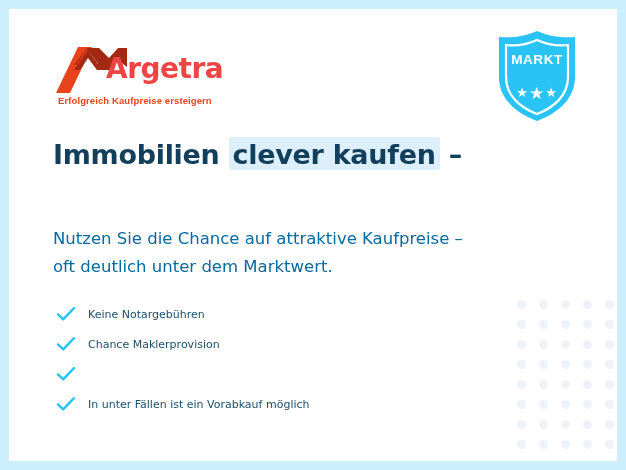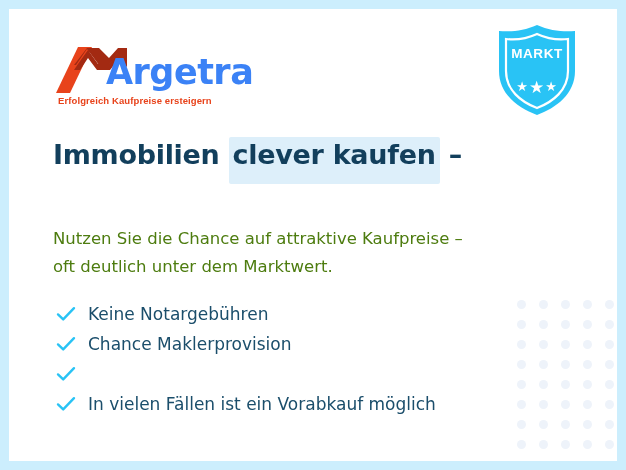--- a/index.html
+++ b/index.html
@@ -58,43 +58,43 @@
     left: 0;
     top: 0;
     width: 74px;
     height: 46px;
   }
   .logo-word {
     position: absolute;
     left: 50px;
     top: 8px;
     font-family: "DejaVu Sans", sans-serif;
-    font-size: 35px;
+    font-size: 28px;
     font-weight: bold;
-    color: #3b82f6;
+    color: #ef4444;
     letter-spacing: -0.5px;
     line-height: 1;
   }
   .logo-tagline {
     position: absolute;
     left: 2px;
     top: 48px;
     font-family: "Liberation Sans", sans-serif;
     font-size: 9.5px;
     font-weight: bold;
     color: #e8431b;
     letter-spacing: 0.1px;
     white-space: nowrap;
   }
 
   
   .badge {
     position: absolute;
     left: 492px;
-    top: 24px;
+    top: 30px;
     width: 90px;
     height: 92px;
   }
   .badge-text {
     position: absolute;
     left: 0;
     top: 22px;
     width: 90px;
     text-align: center;
     color: #ffffff;
@@ -128,33 +128,33 @@
     font-size: 27px;
     font-weight: bold;
     color: #123f5c;
     line-height: 37px;
     letter-spacing: -0.3px;
     white-space: nowrap;
   }
   .hl-line { display: block; }
   .hl-mark {
     background: #ddeffa;
-    padding: 2px 4px 14px 4px;
+    padding: 2px 4px 0 4px;
     border-radius: 2px;
   }
 
   
   .subhead {
     position: absolute;
     left: 53px;
     top: 225px;
     font-family: "DejaVu Sans", sans-serif;
     font-size: 16.5px;
     font-weight: normal;
-    color: #4d7c0f;
+    color: #0369a1;
     line-height: 28px;
     white-space: nowrap;
   }
   .sub-line { display: block; }
 
   
   .checklist {
     position: absolute;
     left: 56px;
     top: 299px;
@@ -168,21 +168,21 @@
   .check-icon {
     width: 26px;
     height: 22px;
     flex: 0 0 26px;
     display: flex;
     align-items: center;
   }
   .check-icon svg { display: block; }
   .check-label {
     font-family: "DejaVu Sans", sans-serif;
-    font-size: 17px;
+    font-size: 11px;
     color: #1b4e6b;
     white-space: nowrap;
     padding-left: 6px;
   }
 </style>
 </head>
 <body>
 
 <div class="canvas">
 
@@ -291,17 +291,17 @@
             <path d="M2 8.4 L7.2 13.4 L18 2.2" fill="none" stroke="#29c3f5" stroke-width="2.4" stroke-linecap="round" stroke-linejoin="round"></path>
           </svg>
         </span>
       </div>
       <div class="check-row">
         <span class="check-icon">
           <svg width="20" height="16" viewBox="0 0 20 16" xmlns="http://www.w3.org/2000/svg">
             <path d="M2 8.4 L7.2 13.4 L18 2.2" fill="none" stroke="#29c3f5" stroke-width="2.4" stroke-linecap="round" stroke-linejoin="round"></path>
           </svg>
         </span>
-        <span class="check-label">In vielen Fällen ist ein Vorabkauf möglich</span>
+        <span class="check-label">In unter Fällen ist ein Vorabkauf möglich</span>
       </div>
     </div>
 
 </div>
 
 </body></html>

